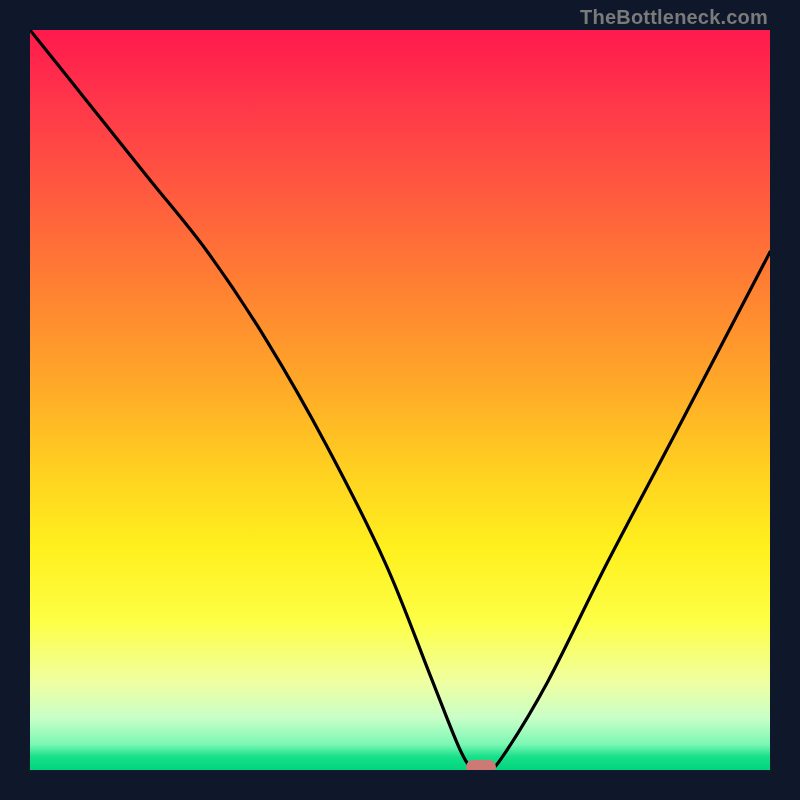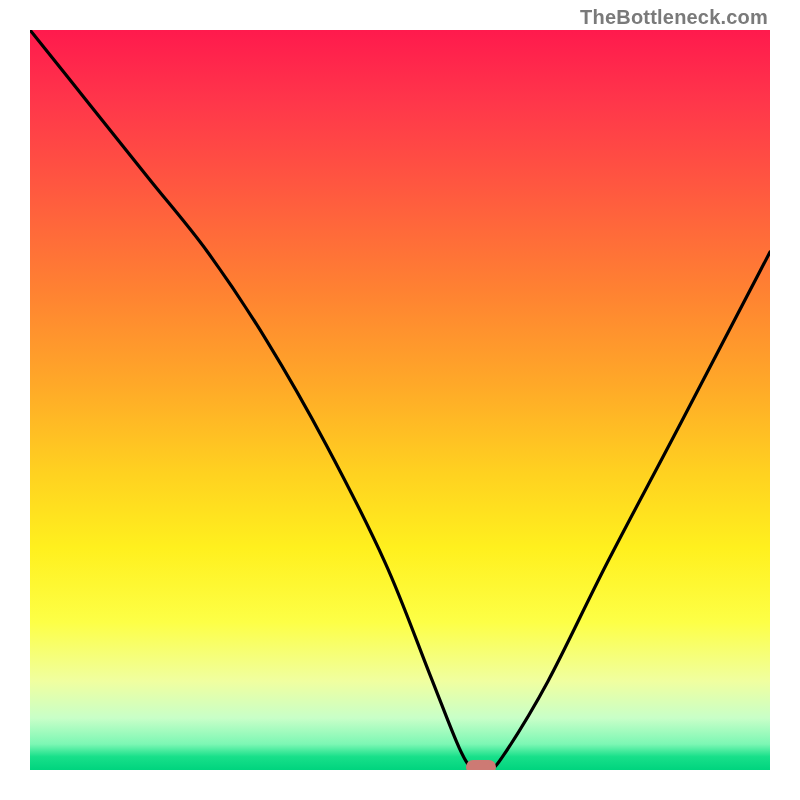--- a/index.html
+++ b/index.html
@@ -1,16 +1,16 @@
 <!DOCTYPE html>
 <html><head>
 <meta charset="utf-8">
 <style>
   html,body{margin:0;padding:0;width:800px;height:800px;background:#000;overflow:hidden;font-family:Arial,Helvetica,sans-serif}
-  .frame{position:absolute;left:0;top:0;width:800px;height:800px;background:#ffffff}
+  .frame{position:absolute;left:0;top:0;width:800px;height:800px;background:#0f172a}
   .plot{position:absolute;left:30px;top:30px;width:740px;height:740px;overflow:hidden}
   .gradient{position:absolute;left:0;top:0;width:100%;height:100%;
     background:linear-gradient(to bottom,
       #ff1a4d 0%,
       #ff374a 10%,
       #ff5a3f 22%,
       #ff8132 35%,
       #ffa928 48%,
       #ffd220 60%,
       #fff01e 70%,

